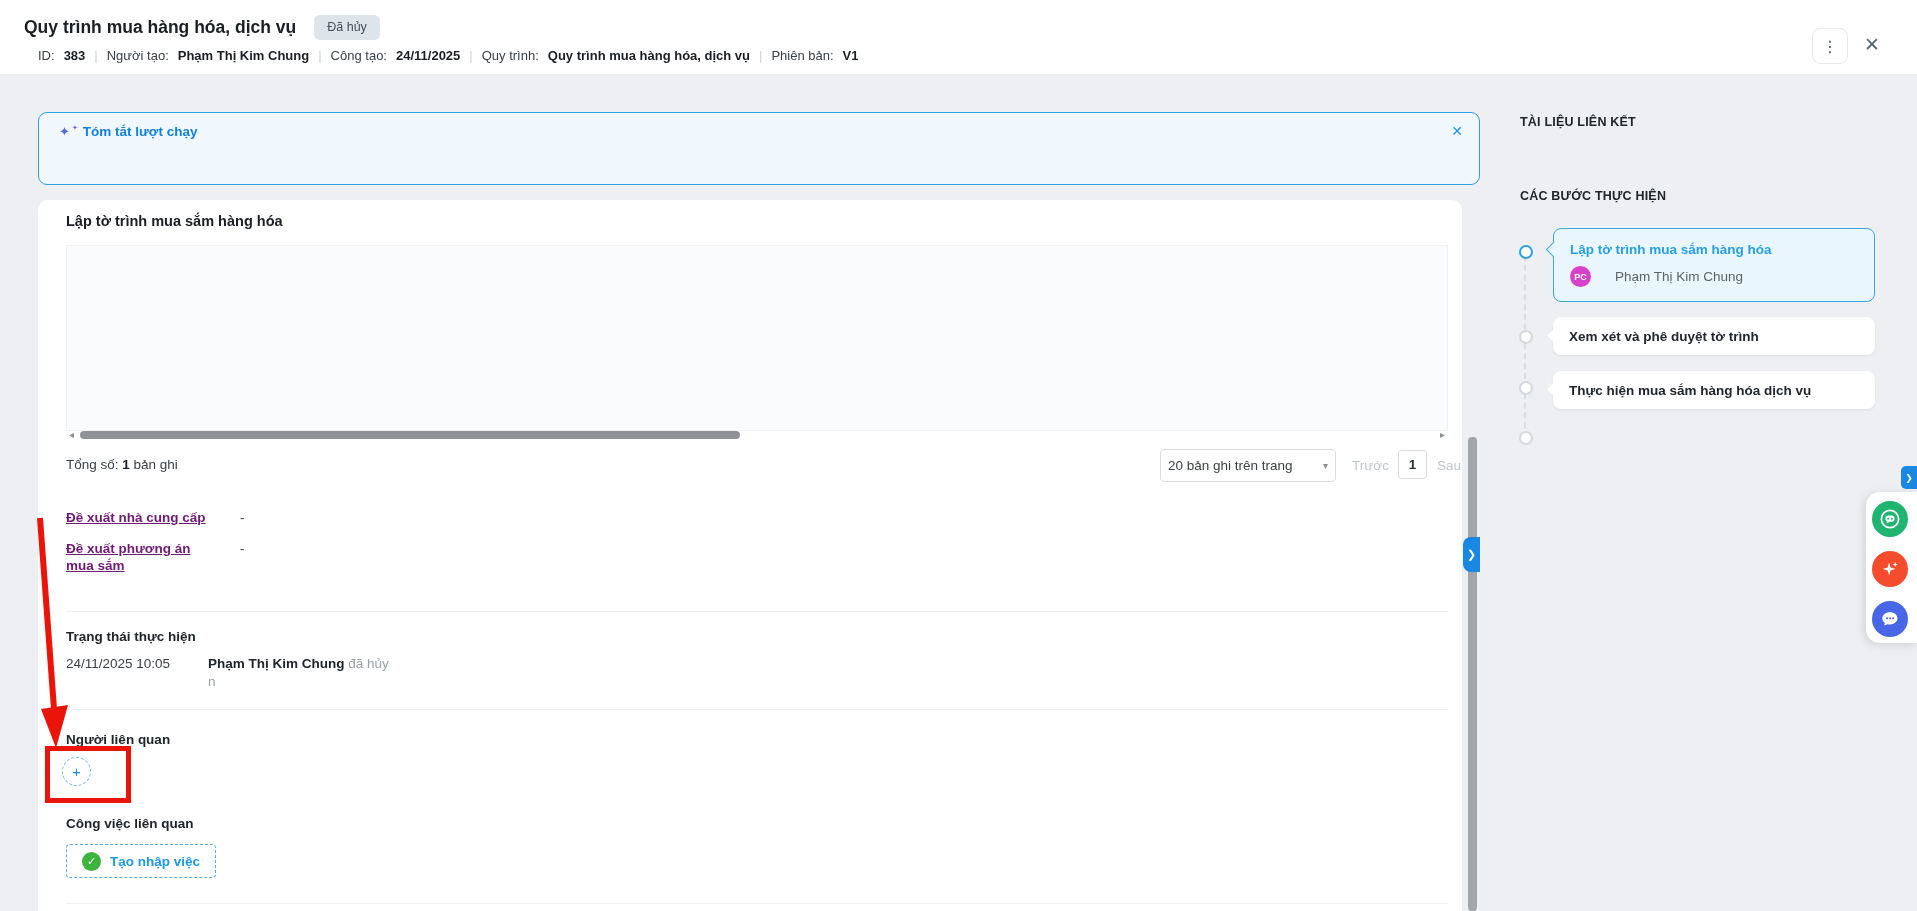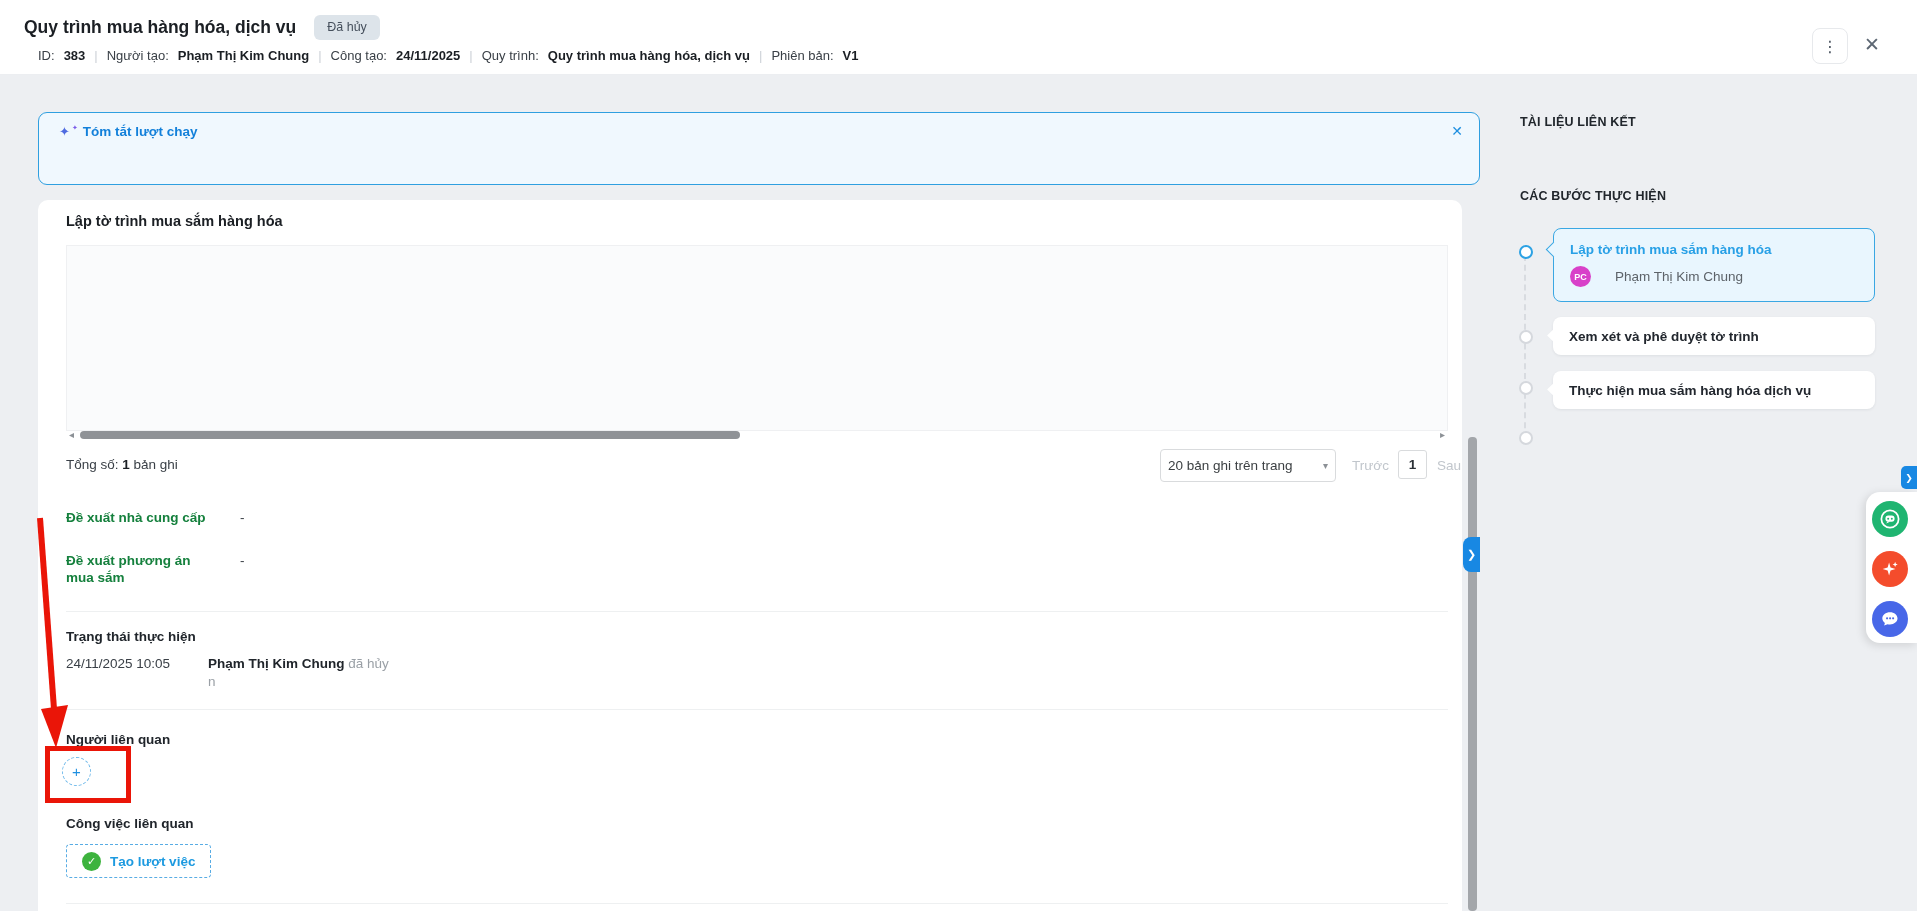--- a/index.html
+++ b/index.html
@@ -37,21 +37,21 @@
   #hscroll-thumb { left:80px; top:431px; width:660px; height:8px; background:#8f9296; border-radius:4px; cursor:grab; }
   #total-row { left:66px; top:457px; font-size:13.5px; color:#3a4047; }
   #total-row b { color:#1b1f24; }
   #page-size-select { left:1160px; top:449px; width:176px; height:33px; background:#fff; border:1px solid #d9dbdd; border-radius:4px;
                       display:flex; align-items:center; padding:0 7px; font-size:13.5px; color:#3c4043; cursor:pointer; }
   #page-size-select .caret { margin-left:auto; color:#8c9196; font-size:10px; }
   .pager-disabled { font-size:13.5px; color:#c1c6cc; cursor:pointer; }
   #page-box { left:1398px; top:450px; width:29px; height:29px; border:1px solid #d9dbdd; border-radius:3px;
               display:flex; align-items:center; justify-content:center; font-size:13.5px; font-weight:bold; color:#2b3036; cursor:pointer; background:#fff; }
   .field-row { display:flex; font-size:13.5px; }
-  .field-label { font-weight:bold; color:#15803d; line-height:17px; }
+  .field-label { font-weight:bold; color:#701a75; line-height:17px;text-decoration:underline; }
   .field-value { color:#3a4047; line-height:17px; }
   .divider { height:1px; background:#eef0f1; width:1382px; left:66px; }
   .section-title { font-size:13.5px; font-weight:bold; color:#20252b; }
   .status-time { font-size:13.5px; color:#3a4047; }
   .status-line { font-size:13.5px; line-height:18px; }
   .status-line b { color:#20252b; }
   .muted { color:#9aa0a6; }
   #add-person-btn { left:62px; top:757px; width:29px; height:29px; border:1.6px dashed #6fb9ea; border-radius:50%;
                     display:flex; align-items:center; justify-content:center; color:#1e8fe0; font-size:15px; cursor:pointer; background:#fff; }
   #create-task-btn { left:66px; top:844px; height:34px; padding:0 15px; display:inline-flex; align-items:center; gap:9px;
@@ -161,21 +161,21 @@
     <span class="caret">▾</span>
   </div>
   <span class="pager-disabled abs" style="left:1352px; top:458px;">Trước</span>
   <div id="page-box" class="abs">1</div>
   <span class="pager-disabled abs" style="left:1437px; top:458px;">Sau</span>
 
   <div class="field-row abs" style="left:66px; top:509px;">
     <div class="field-label" style="width:174px;">Đề xuất nhà cung cấp</div>
     <div class="field-value">-</div>
   </div>
-  <div class="field-row abs" style="left:66px; top:552px;">
+  <div class="field-row abs" style="left:66px; top:540px;">
     <div class="field-label" style="width:174px; padding-right:34px;">Đề xuất phương án mua sắm</div>
     <div class="field-value">-</div>
   </div>
 
   <div class="divider abs" style="top:611px;"></div>
 
   <div class="section-title abs" style="left:66px; top:629px;">Trạng thái thực hiện</div>
   <div class="status-time abs" style="left:66px; top:656px;">24/11/2025 10:05</div>
   <div class="status-line abs" style="left:208px; top:655px;">
     <b>Phạm Thị Kim Chung</b>
@@ -188,21 +188,21 @@
   <div class="section-title abs" style="left:66px; top:732px;">Người liên quan</div>
   <div id="add-person-btn" class="abs">
     <span>+</span>
   </div>
 
   <div class="section-title abs" style="left:66px; top:816px;">Công việc liên quan</div>
   <div id="create-task-btn" class="abs">
     <span class="check-circle">
         <span>✓</span>
       </span>
-    <span class="task-label">Tạo lượt việc</span>
+    <span class="task-label">Tạo nhập việc</span>
   </div>
 
   <div class="divider abs" style="top:903px;"></div>
 
   <div id="vscroll-thumb" class="abs"></div>
   <div id="card-edge-tab" class="edge-tab abs">
     <span>❯</span>
   </div>
 
   <div id="red-box" class="abs annotation"></div>

